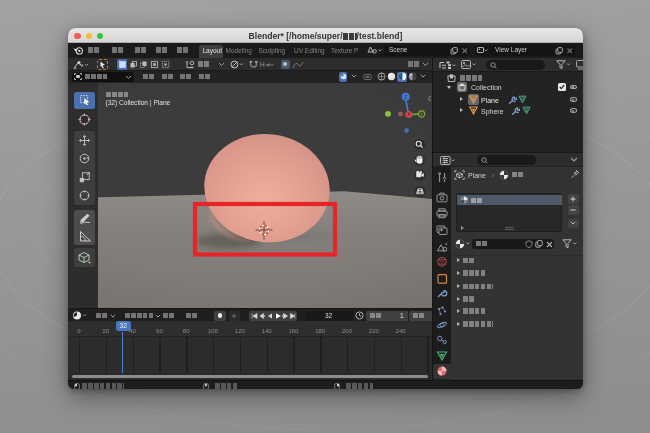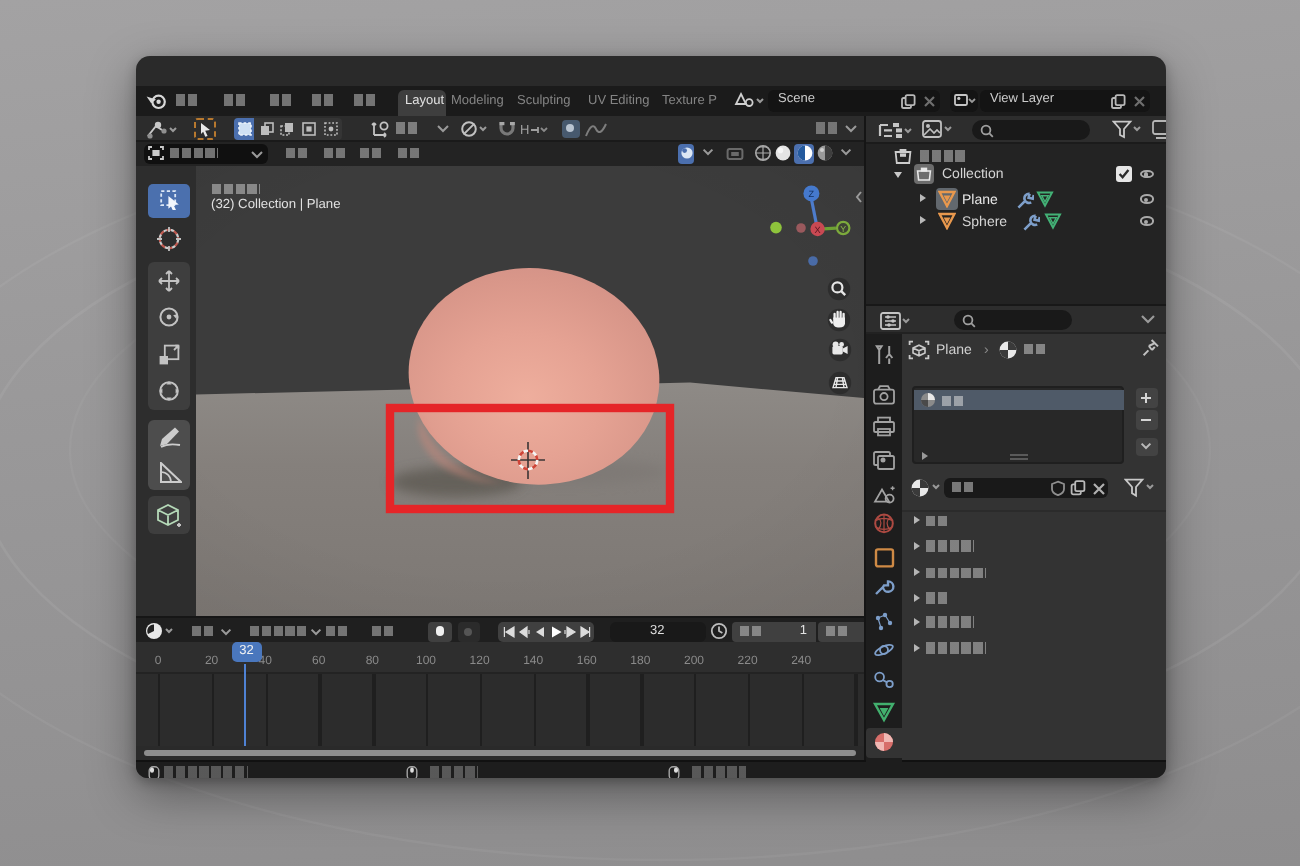--- a/index.html
+++ b/index.html
@@ -30,20 +30,30 @@
 .eye:after{content:"";position:absolute;left:1.6px;top:.6px;width:2.2px;height:2.2px;border-radius:50%;background:#a9a9a9}
 </style></head>
 <body>
 <svg class="ab" style="left:0;top:0" width="650" height="433" viewBox="0 0 650 433">
  <ellipse cx="330" cy="235" rx="340" ry="150" fill="none" stroke="#ffffff" stroke-opacity="0.065" stroke-width="1.4"></ellipse>
  <ellipse cx="330" cy="245" rx="395" ry="185" fill="none" stroke="#ffffff" stroke-opacity="0.05" stroke-width="1.2"></ellipse>
  <ellipse cx="320" cy="225" rx="285" ry="118" fill="none" stroke="#ffffff" stroke-opacity="0.04" stroke-width="1.2"></ellipse>
 </svg>
 <div class="win">
 
+<div class="tb">
+ <div class="light" style="left:6.4px;background:#f45f58"></div>
+ <div class="light" style="left:17.8px;background:#f5bd3a"></div>
+ <div class="light" style="left:29.2px;background:#33c748"></div>
+ <div style="position:absolute;left:0;top:3.8px;width:515px;display:flex;justify-content:center;align-items:center;font-family:'Liberation Sans',sans-serif;font-size:8.6px;font-weight:bold;color:#333333;line-height:1">
+        <span>Blender* [/home/super/</span>
+        <span class="cj" style="position:relative;display:inline-block;width:14px;height:7px;color:#333333;opacity:.95"></span>
+        <span>/test.blend]</span>
+      </div>
+</div>
 
 <div class="row2">
  <svg class="ab" style="left:5px;top:3px" width="11" height="9" viewBox="0 0 11 9">
   <circle cx="6.3" cy="4.9" r="3.1" fill="none" stroke="#d8d8d8" stroke-width="1.1"></circle>
   <circle cx="6.3" cy="4.9" r="1.1" fill="#d8d8d8"></circle>
   <path d="M0.3 2.2 L5 3.8 L2.6 5.6 Z" fill="#d8d8d8"></path>
  </svg>
  <div class="cj" style="left:20px;top:4.3px;width:11.7px;color:#c6c6c6"></div>
  <div class="cj" style="left:44px;top:4.3px;width:11.7px;color:#c6c6c6"></div>
  <div class="cj" style="left:66.5px;top:4.3px;width:11.7px;color:#c6c6c6"></div>

